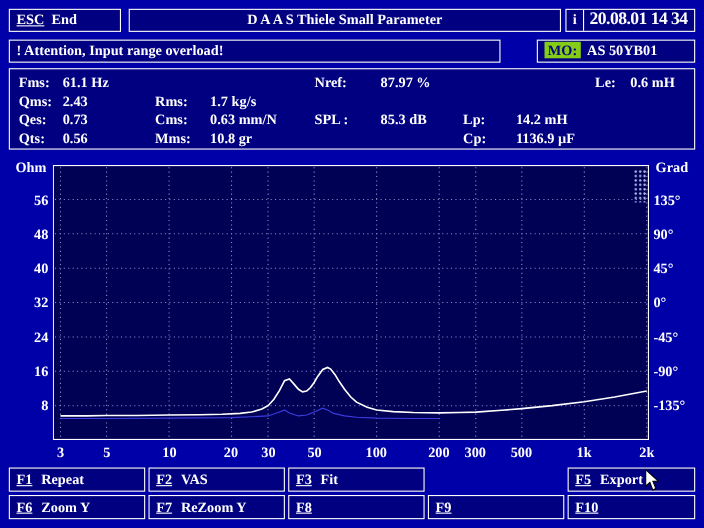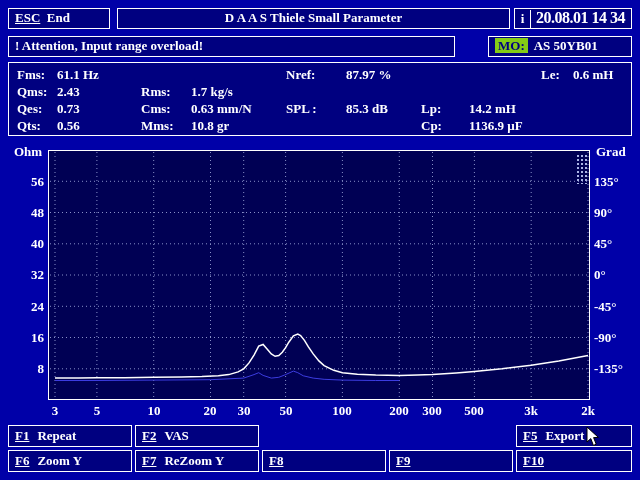--- a/index.html
+++ b/index.html
@@ -134,25 +134,26 @@
   <span class="tick xt" style="left:55px;">3</span>
   <span class="tick xt" style="left:97px;">5</span>
   <span class="tick xt" style="left:154px;">10</span>
   <span class="tick xt" style="left:210px;">20</span>
   <span class="tick xt" style="left:244px;">30</span>
   <span class="tick xt" style="left:286px;">50</span>
   <span class="tick xt" style="left:342px;">100</span>
   <span class="tick xt" style="left:399px;">200</span>
   <span class="tick xt" style="left:432px;">300</span>
   <span class="tick xt" style="left:474px;">500</span>
-  <span class="tick xt" style="left:531px;">3k</span>
+  <span class="tick xt" style="left:531px;">1k</span>
   <span class="tick xt" style="left:588px;">2k</span>
 
   <div class="box fkey" style="left:8px;top:425px;width:124px;"><span class="fk u">F1</span><span class="fl">Repeat</span></div>
   <div class="box fkey" style="left:135px;top:425px;width:124px;"><span class="fk u">F2</span><span class="fl">VAS</span></div>
+  <div class="box fkey" style="left:262px;top:425px;width:124px;"><span class="fk u">F3</span><span class="fl">Fit</span></div>
   <div class="box fkey" style="left:516px;top:425px;width:116px;"><span class="fk u">F5</span><span class="fl">Export</span></div>
 
   <div class="box fkey" style="left:8px;top:450px;width:124px;"><span class="fk u">F6</span><span class="fl">Zoom Y</span></div>
   <div class="box fkey" style="left:135px;top:450px;width:124px;"><span class="fk u">F7</span><span class="fl">ReZoom Y</span></div>
   <div class="box fkey" style="left:262px;top:450px;width:124px;"><span class="fk u">F8</span><span class="fl"></span></div>
   <div class="box fkey" style="left:389px;top:450px;width:124px;"><span class="fk u">F9</span><span class="fl"></span></div>
   <div class="box fkey" style="left:516px;top:450px;width:116px;"><span class="fk u">F10</span><span class="fl"></span></div>
 
   <svg id="mouse-cursor" width="14" height="21" viewBox="0 0 14 21">
     <path d="M1,1 L1,16 L4.8,12.6 L7.4,19.4 L10.2,18.2 L7.6,11.6 L12.4,11.4 Z" fill="#ffffff" stroke="#000000" stroke-width="1"></path>

